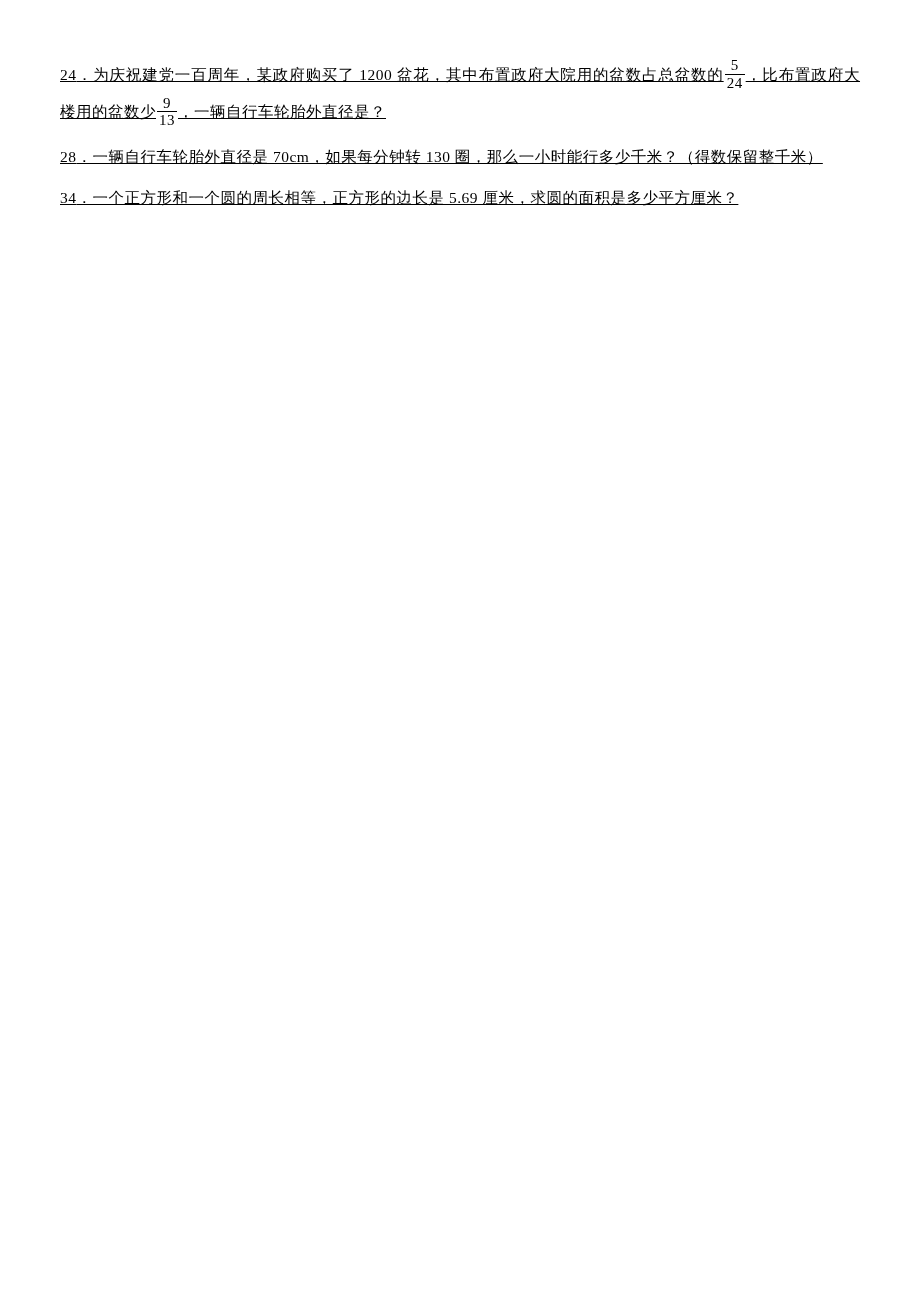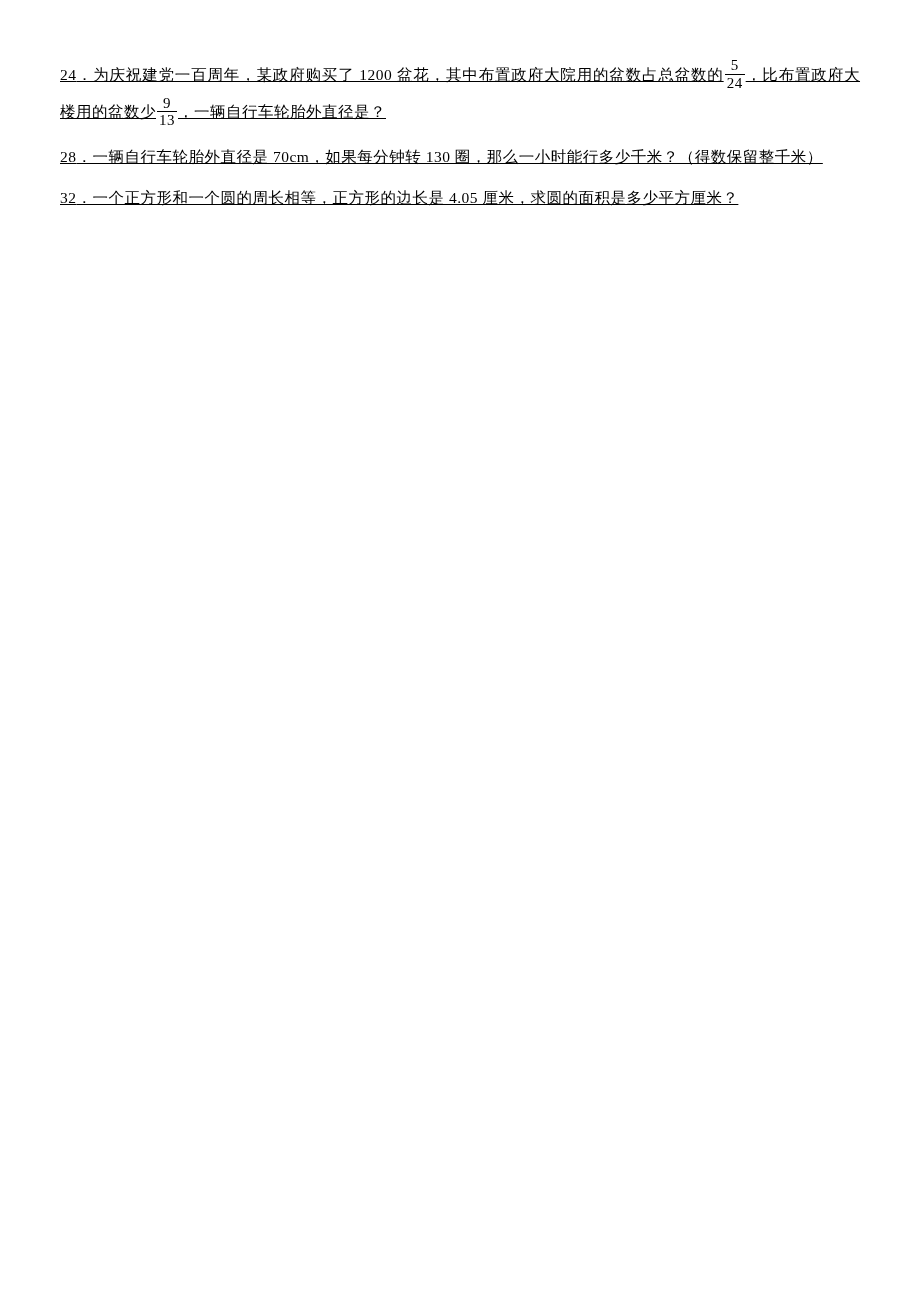--- a/index.html
+++ b/index.html
@@ -57,14 +57,14 @@
 
 <div class="question q24">
   <span class="num-label">24</span><span>．为庆祝建党一百周年，某政府购买了 1200 盆花，其中布置政府大院用的盆数占总盆数的</span><span class="fraction"><span class="num">5</span><span class="den">24</span></span><span>，比布置政府大楼用的盆数少</span><span class="fraction"><span class="num">9</span><span class="den">13</span></span><span>，一辆自行车轮胎外直径是？</span>
 </div>
 
 <div class="question q25">
   <span class="num-label">28</span><span>．一辆自行车轮胎外直径是 70cm，如果每分钟转 130 圈，那么一小时能行多少千米？（得数保留整千米）</span>
 </div>
 
 <div class="question q26">
-  <span class="num-label">32</span><span>．一个正方形和一个圆的周长相等，正方形的边长是 4.05 厘米，求圆的面积是多少平方厘米？</span>
+  <span class="num-label">34</span><span>．一个正方形和一个圆的周长相等，正方形的边长是 5.69 厘米，求圆的面积是多少平方厘米？</span>
 </div>
 
 </body></html>

